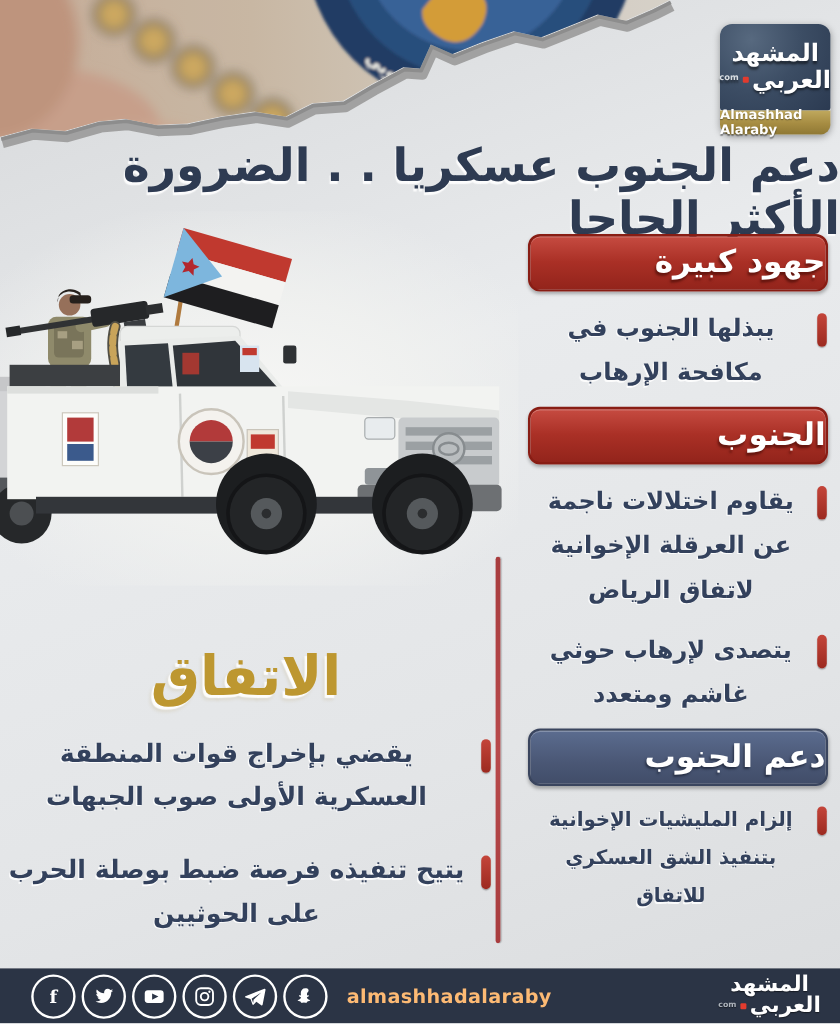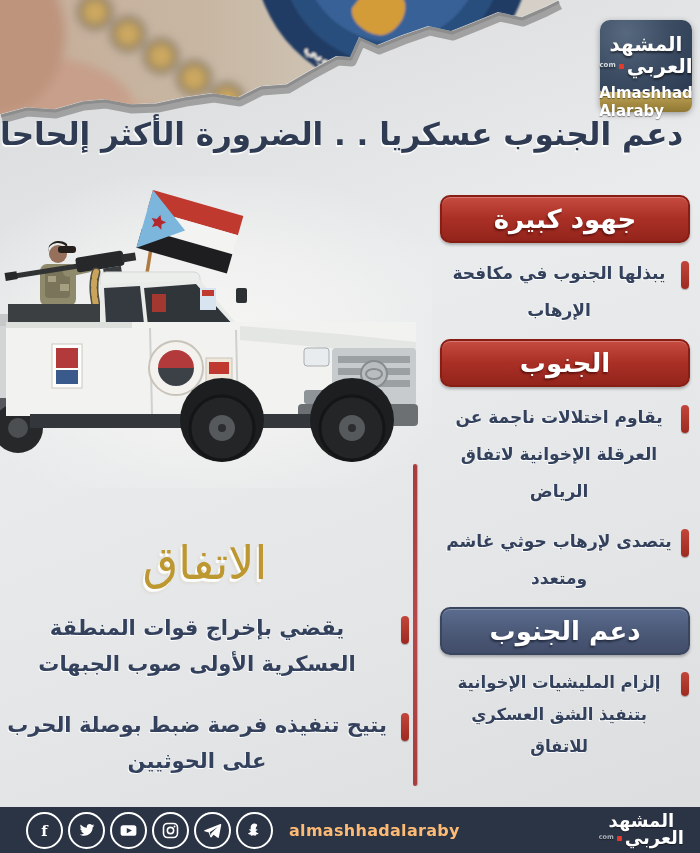--- a/index.html
+++ b/index.html
@@ -16,51 +16,51 @@
   .badge-blue{height:72px;border-radius:10px 10px 2px 2px;
     background:radial-gradient(circle at 28% 18%,#57697f 0%,#3c4d64 48%,#2b3a51 100%);
     display:flex;flex-direction:column;justify-content:center;align-items:center;direction:rtl;}
   .badge-line1,.badge-line2{color:#fff;font-weight:bold;font-size:20px;line-height:21px;
     text-shadow:0 2px 2px rgba(0,0,0,.5);}
   .badge-line2{display:flex;align-items:center;gap:3px;}
   .badge-com{font-size:7px;color:#d8dde2;font-weight:bold;align-self:flex-end;margin-bottom:3px;}
   .red-dot{width:5px;height:5px;background:#e23b2e;border-radius:1px;display:inline-block;}
   .badge-gold{height:20px;border-radius:0 0 8px 8px;
     background:linear-gradient(180deg,#c0a95e 0%,#a68c42 55%,#8f7834 100%);
-    color:#fff;font-size:15px;font-weight:bold;display:flex;align-items:center;justify-content:center;
+    color:#fff;font-size:11px;font-weight:bold;display:flex;align-items:center;justify-content:center;
     text-shadow:0 1px 1px rgba(0,0,0,.4);}
   
-  .main-title{position:absolute;top:116px;left:0;width:700px;text-align:left;direction:rtl;
-    font-size:31px;font-weight:bold;color:#2e3b52;letter-spacing:-.5px;
+  .main-title{position:absolute;top:116px;left:0;width:700px;text-align:right;direction:rtl;
+    font-size:38px;font-weight:bold;color:#2e3b52;letter-spacing:-.5px;
     text-shadow:-1px 2px 1px rgba(255,255,255,.9);}
   
   .truck-wrap{position:absolute;left:0;top:176px;width:432px;height:312px;
     background:radial-gradient(ellipse 62% 58% at 48% 54%, rgba(247,247,245,.95) 0%, rgba(241,242,240,.8) 55%, rgba(233,235,237,0) 100%);}
   
   .right-col{position:absolute;top:195px;right:10px;width:250px;direction:rtl;z-index:2;}
-  .sec-hdr{height:44px;line-height:44px;border-radius:10px;text-align:center;color:#fff;
+  .sec-hdr{height:44px;line-height:44px;border-radius:10px;color:#fff;
     font-size:26px;font-weight:bold;margin-bottom:9px;
     box-shadow:0 2px 3px rgba(0,0,0,.28), inset 0 1px 0 rgba(255,255,255,.25);}
   .sec-hdr.red{background:linear-gradient(180deg,#c64b41 0%,#aa3026 48%,#93241b 100%);
     border:2px solid #881d14;text-shadow:-1px 2px 2px rgba(62,8,4,.6);}
   .sec-hdr.slate{background:linear-gradient(180deg,#5b6c8f 0%,#4a5775 60%,#414d69 100%);
     border:2px solid #3a455e;text-shadow:-1px 2px 2px rgba(17,22,36,.6);}
   .item{position:relative;padding:3px 16px 4px 4px;text-align:center;
-    color:#33415c;font-size:17px;font-weight:bold;line-height:37px;
+    color:#33415c;font-size:20px;font-weight:bold;line-height:37px;
     text-shadow:-1px 1px 0 rgba(255,255,255,.85);margin-bottom:6px;}
   .item.small{font-size:16.5px;line-height:32px;}
   .pill{position:absolute;right:1px;top:9px;width:8px;height:28px;border-radius:4px;
     background:linear-gradient(180deg,#c4453a 0%,#9c2a20 100%);box-shadow:0 1px 1px rgba(0,0,0,.3);}
   .item.small .pill{height:24px;top:8px;}
   
   .v-divider{position:absolute;left:413px;top:464px;width:4px;height:322px;border-radius:2px;
     background:linear-gradient(180deg,#a83c3e,#b8494b 50%,#a83c3e);box-shadow:1px 0 1px rgba(0,0,0,.25);}
   
   .left-col{position:absolute;left:0;top:533px;width:410px;direction:rtl;}
-  .gold-hdr{text-align:center;font-size:46px;font-weight:normal;color:#bd9730;line-height:60px;
+  .gold-hdr{text-align:center;font-size:46px;font-weight:bold;color:#bd9730;line-height:60px;
     text-shadow:-2px 3px 1px rgba(255,255,255,.95), -3px 4px 3px rgba(160,130,40,.15);margin-bottom:14px;}
   .left-col .item{font-size:21px;line-height:36px;margin-bottom:18px;padding-right:20px;text-align:center;}
   
   .footer{position:absolute;left:0;bottom:0;width:700px;height:46px;background:#2b3445;
     display:flex;align-items:center;}
   .social{display:flex;align-items:center;gap:5px;margin-left:26px;}
   .soc{width:33px;height:33px;border:2px solid #fff;border-radius:50%;
     display:flex;align-items:center;justify-content:center;}
   .soc svg{width:21px;height:21px;display:block;}
   .handle{color:#fdba74;font-size:16px;font-weight:bold;margin-left:16px;letter-spacing:.3px;}

